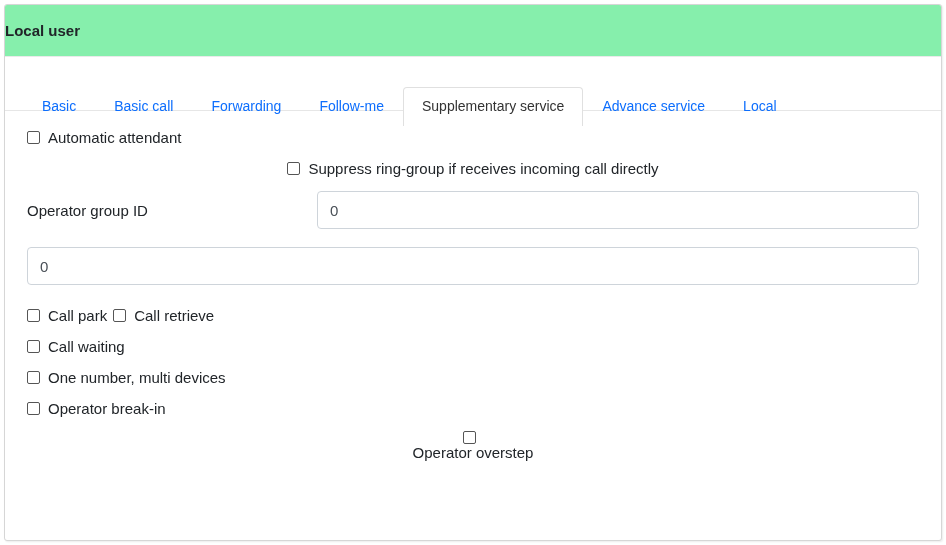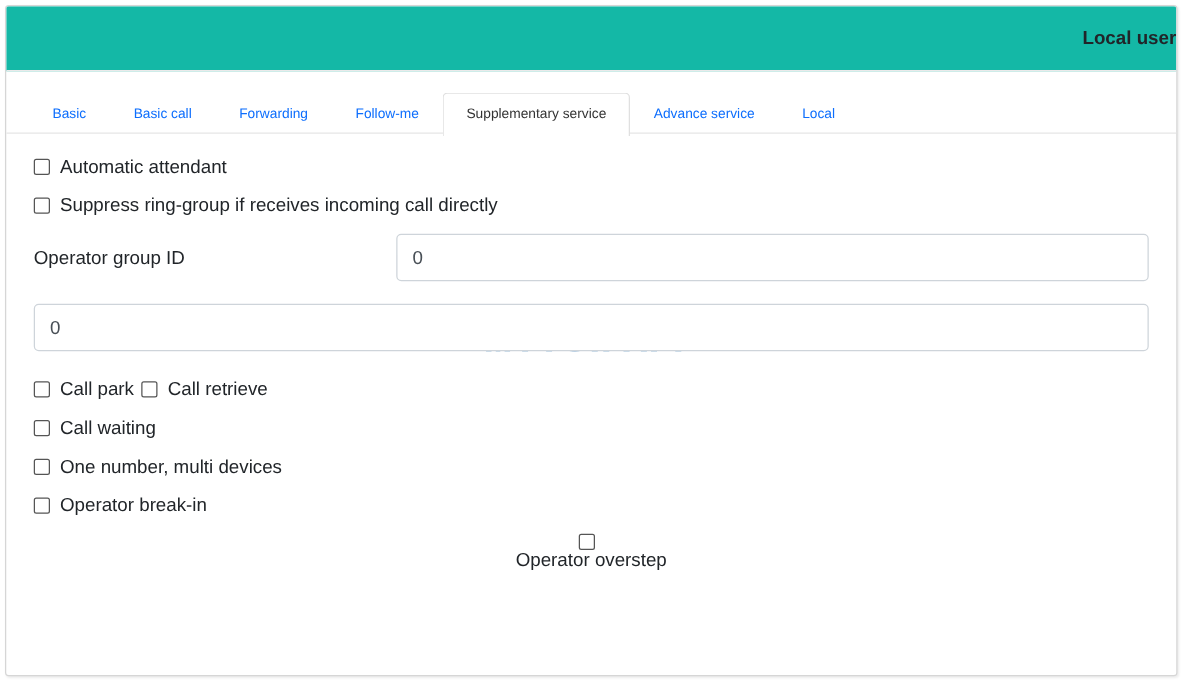--- a/index.html
+++ b/index.html
@@ -14,47 +14,47 @@
       width: 938px;
       height: 537px;
       border: 1px solid #d6d6d6;
       border-radius: 3px;
       box-shadow: 1px 1px 2px rgba(0,0,0,0.08);
       background: #fff;
       overflow: hidden;
       position: relative;
     }
     .panel-header {
-      background: #14b8a6;
+      background: #86efac;
       border-bottom: 1px solid #eaeaea;
       height: 52px;
       display: flex;
       align-items: center;
-      justify-content: flex-end;
+      justify-content: flex-start;
       font-weight: 700;
       font-size: 15px;
     }
     .tabs {
       display: flex;
       align-items: flex-end;
       padding: 14px 18px 0 18px;
       border-bottom: 1px solid #e6e6e6;
       gap: 0;
     }
     .tab {
       padding: 10px 18px 12px 18px;
       color: #0d6efd;
       cursor: pointer;
-      font-size: 11px;
+      font-size: 14px;
       border: 1px solid transparent;
       border-bottom: none;
       border-top-left-radius: 4px;
       border-top-right-radius: 4px;
       position: relative;
-      top: 3px;
+      top: 16px;
     }
     .tab.active {
       color: #333;
       border-color: #e0e0e0;
       background: #fff;
     }
     .content {
       padding: 18px 22px;
       position: relative;
     }
@@ -127,21 +127,21 @@
     <div class="tab">Local</div>
   </div>
 
   <div class="content">
 
     <div class="row checkbox-row">
       <span class="checkbox"></span>
       <span class="chk-label">Automatic attendant</span>
     </div>
 
-    <div class="row checkbox-row" style="">
+    <div class="row checkbox-row" style="justify-content:center;">
       <span class="checkbox"></span>
       <span class="chk-label">Suppress ring-group if receives incoming call directly</span>
     </div>
 
     <div class="row">
       <span class="field-label">Operator group ID</span>
       <input type="text" class="text-input" value="0" style="">
     </div>
 
     <div class="row" style="margin-bottom:22px;">

